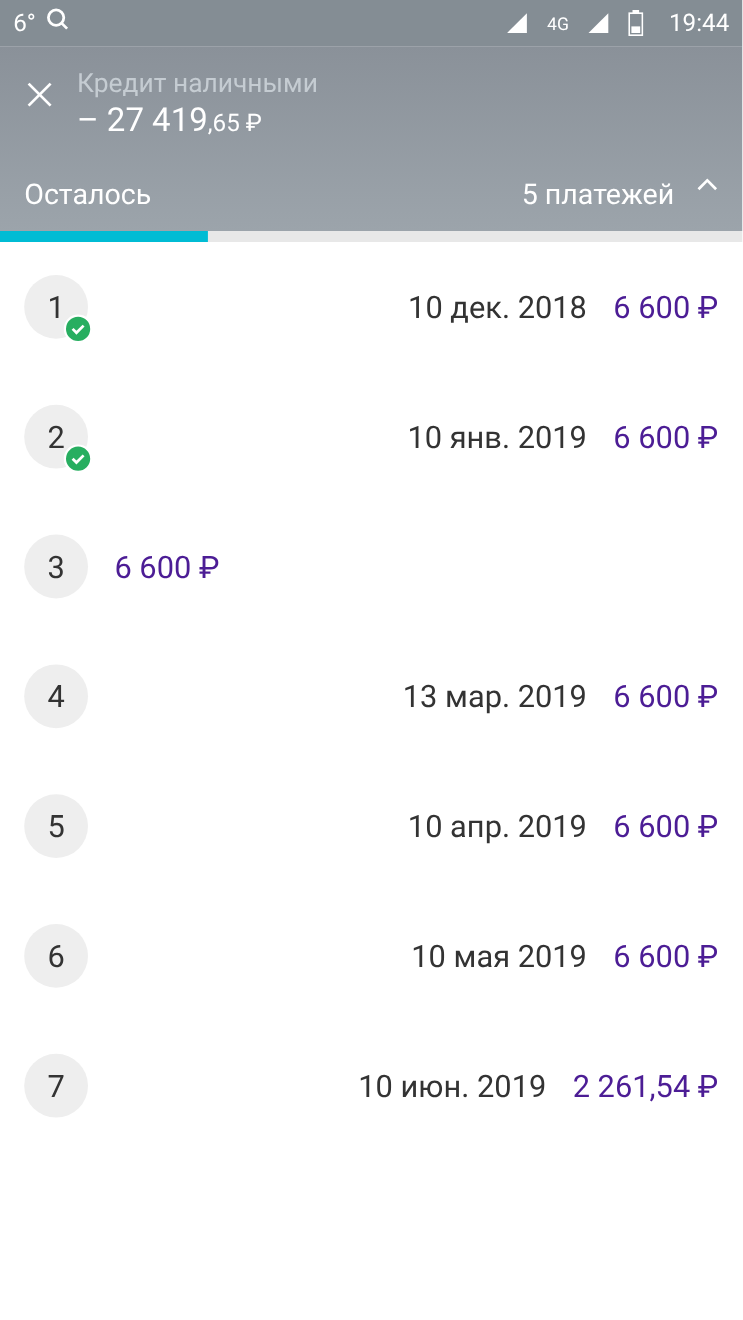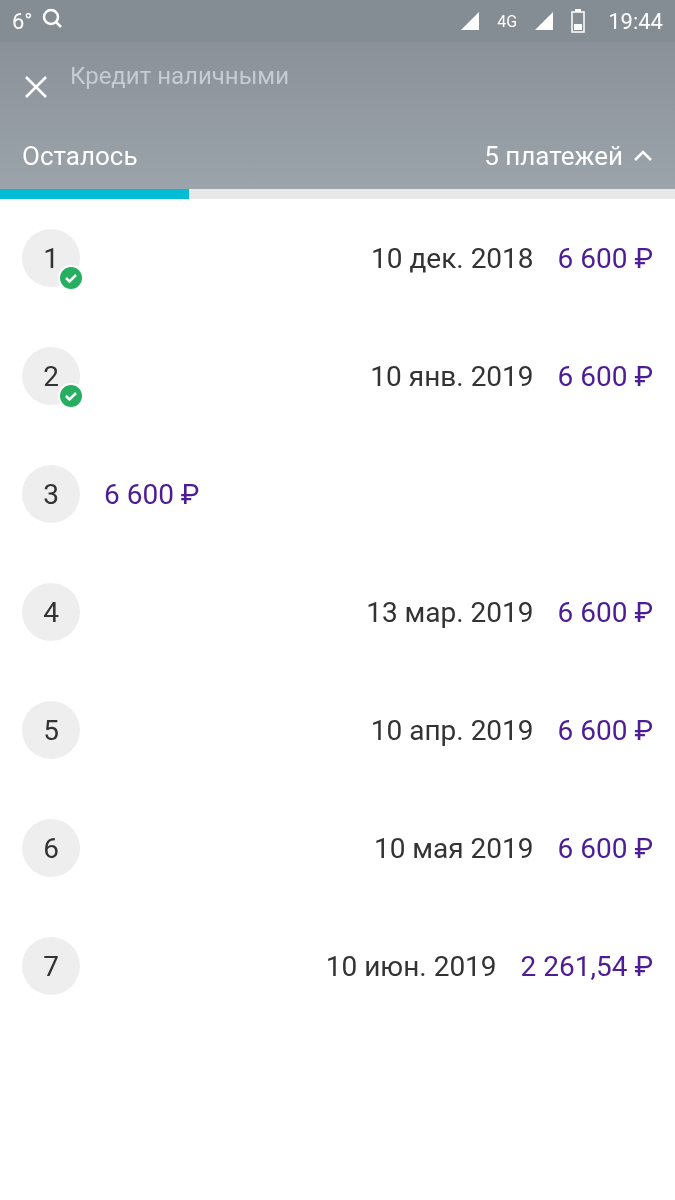--- a/index.html
+++ b/index.html
@@ -73,22 +73,21 @@
       padding-bottom: 18px;
     }
     .remaining-label {
       color: #ffffff;
       font-size: 26px;
     }
     .payments-toggle {
       color: #ffffff;
       font-size: 26px;
       display: flex;
-      align-items: center;
-      gap: 10px;
+      gap: 20px;
       cursor: pointer;
     }
     .progress-bar {
       height: 10px;
       background: #e8e8e8;
       width: 100%;
     }
     .progress-fill {
       height: 100%;
       background: #00bcd4;
@@ -193,20 +192,23 @@
 <div class="header">
   <div class="header-top">
     <div class="close-btn">
       <svg width="28" height="28" viewBox="0 0 28 28" stroke="#ffffff" stroke-width="2.5">
         <line x1="4" y1="4" x2="24" y2="24"></line>
         <line x1="24" y1="4" x2="4" y2="24"></line>
       </svg>
     </div>
     <div class="header-info">
       <div class="header-title">Кредит наличными</div>
+      <div class="header-amount">
+        <span>– 27 419</span><span class="small">,65 ₽</span>
+      </div>
     </div>
   </div>
   <div class="header-bottom">
     <div class="remaining-label">Осталось</div>
     <div class="payments-toggle">
       <span>5 платежей</span>
       <span class="chevron-up">
         <svg width="20" height="12" viewBox="0 0 20 12" fill="none" stroke="#ffffff" stroke-width="2.5">
           <path d="M2 10 L10 2 L18 10"></path>
         </svg>

